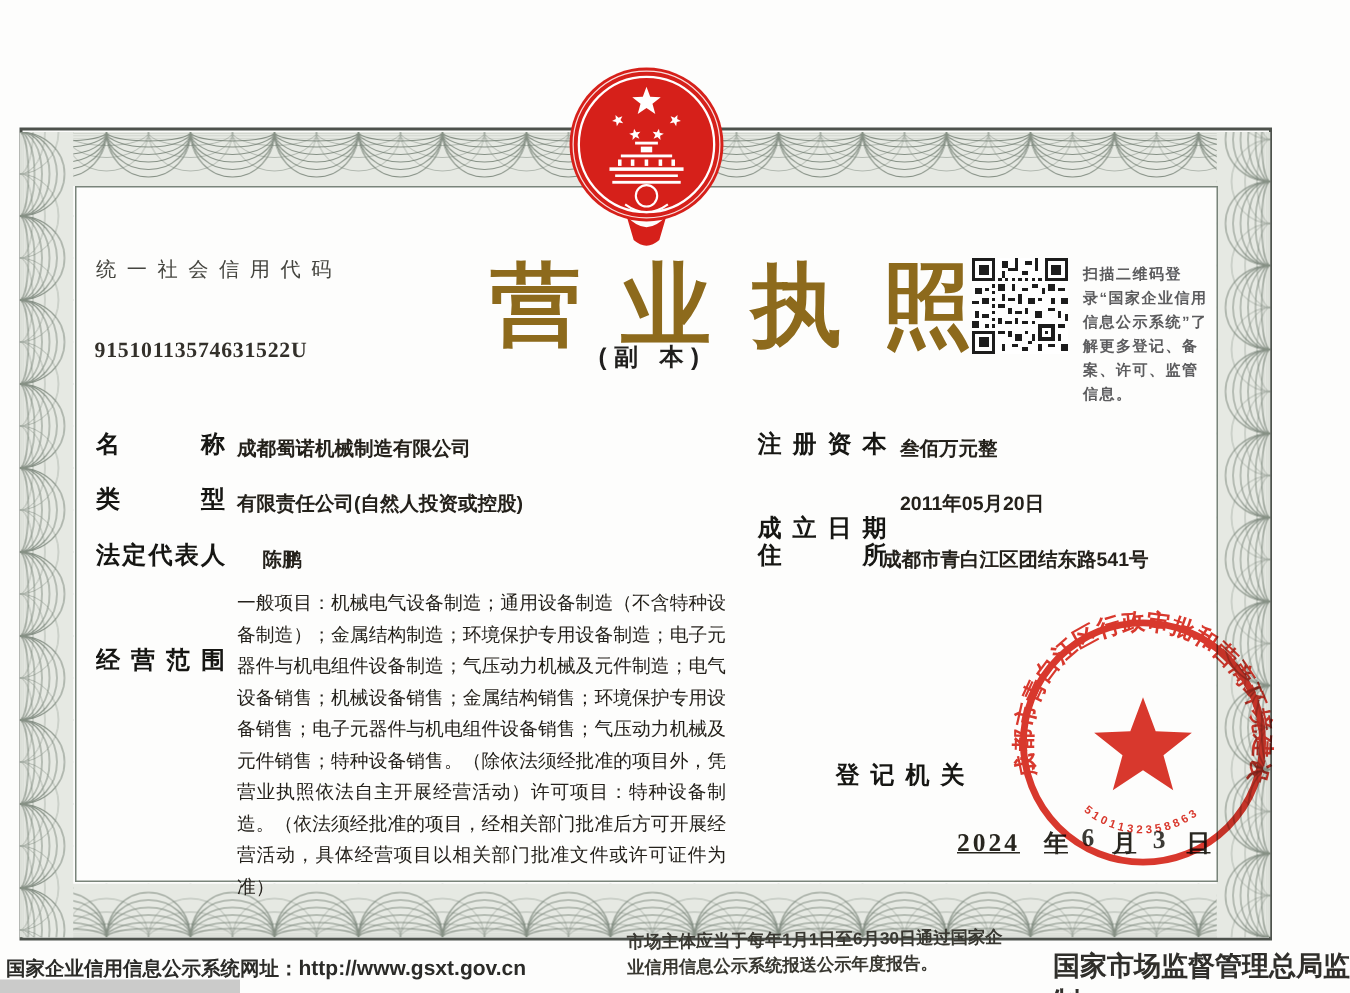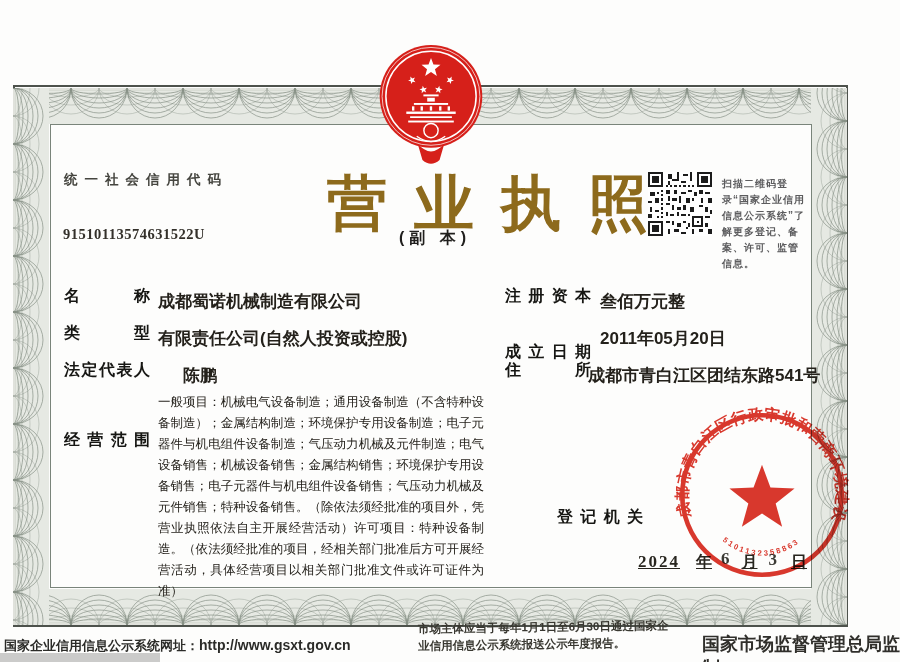--- a/index.html
+++ b/index.html
@@ -23,21 +23,21 @@
   }
   svg.band { position:absolute; display:block; }
   .band-top    { left:15px;  top:88px;  width:831px; height:36px; transform:scaleY(-1); }
   .band-bottom { left:15px;  top:589px; width:831px; height:36px; }
   .band-left   { left:49px;  top:88px;  width:537px; height:36px; transform:rotate(90deg);  transform-origin:0 0; }
   .band-right  { left:811px; top:625px; width:537px; height:36px; transform:rotate(-90deg); transform-origin:0 0; }
 
   
   .emblem { left:374px; top:36px; width:114px; height:134px; z-index:3; }
   .credit-label {
-    left:64px; top:171px; font-size:13.5px; font-weight:700;
+    left:64px; top:171px; font-size:13.5px; font-weight:400;
     letter-spacing:7px; color:#45453f;
   }
   .credit-code {
     left:63px; top:201px; font-family:"Liberation Serif", serif;
     font-size:14.5px; font-weight:700; color:#33302a; letter-spacing:0.5px;margin-top:25px;
   }
   .doc-title {
     left:300px; top:164px; width:270px; text-align:center;
     font-family:"Liberation Serif", serif;
     font-size:60px; font-weight:700; color:#8d6a1c;
@@ -53,21 +53,21 @@
     font-size:10px; line-height:16px; color:#5c5c5e; letter-spacing:1px;
     font-weight:600;
   }
 
   
   .flabel {
     font-size:16px; font-weight:700; color:#161613;
     width:86px; text-align:justify; text-align-last:justify;
     text-justify:inter-character; white-space:nowrap; overflow:hidden;
   }
-  .fvalue { font-size:17px; font-weight:700; color:#24211b; }
+  .fvalue { font-size:13px; font-weight:700; color:#24211b; }
   .scope-value {
     width:326px; font-size:12.5px; font-weight:500; line-height:21px;
     color:#24211b; text-align:justify;
   }
 
   
   .reg-label { left:557px; top:507px; }
   .seal {
     left:670px; top:403px; width:184px; height:184px;
     mix-blend-mode:multiply; opacity:.93; z-index:5; pointer-events:none;
@@ -259,21 +259,21 @@
 </svg>
 <div class="abs qr-caption">扫描二维码登录“国家企业信用信息公示系统”了解更多登记、备案、许可、监管信息。</div>
 
 <div class="abs flabel" style="left:64px; top:286px;">名称</div>
 <div class="abs fvalue" style="left:158px; top:290px;">成都蜀诺机械制造有限公司</div>
 
 <div class="abs flabel" style="left:64px; top:323px;">类型</div>
 <div class="abs fvalue" style="left:158px; top:327px;">有限责任公司(自然人投资或控股)</div>
 
 <div class="abs flabel" style="left:64px; top:360px;">法定代表人</div>
-<div class="abs fvalue" style="left:158px; top:364px;padding-left:25px;">陈鹏</div>
+<div class="abs fvalue" style="left:150px; top:364px;padding-left:25px;">陈鹏</div>
 
 <div class="abs flabel" style="left:64px; top:396px;margin-top:34px;">经营范围</div>
 <div class="abs fvalue scope-value" style="left:158px; top:392px;">一般项目：机械电气设备制造；通用设备制造（不含特种设备制造）；金属结构制造；环境保护专用设备制造；电子元器件与机电组件设备制造；气压动力机械及元件制造；电气设备销售；机械设备销售；金属结构销售；环境保护专用设备销售；电子元器件与机电组件设备销售；气压动力机械及元件销售；特种设备销售。（除依法须经批准的项目外，凭营业执照依法自主开展经营活动）许可项目：特种设备制造。（依法须经批准的项目，经相关部门批准后方可开展经营活动，具体经营项目以相关部门批准文件或许可证件为准）</div>
 
 <div class="abs flabel" style="left:505px; top:286px;">注册资本</div>
 <div class="abs fvalue" style="left:600px; top:290px;">叁佰万元整</div>
 
 <div class="abs flabel" style="left:505px; top:342px;">成立日期</div>
 <div class="abs fvalue" style="left:600px; top:327px;">2011年05月20日</div>
 

